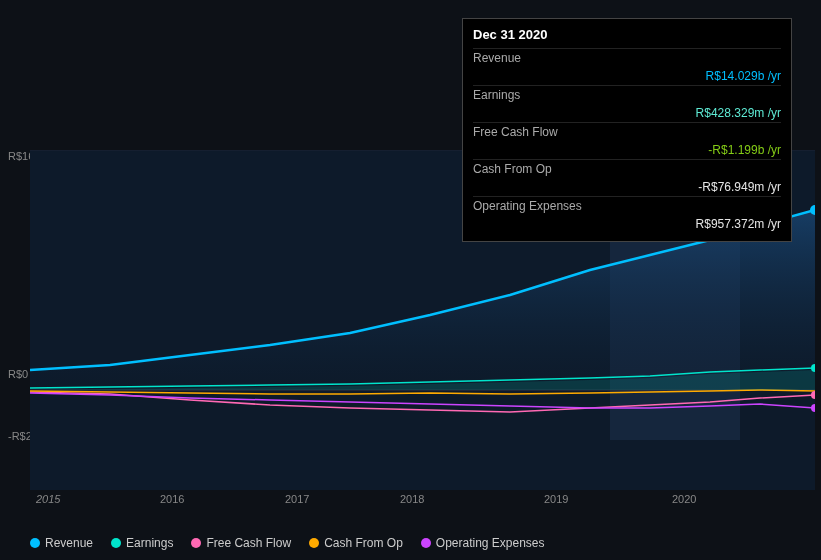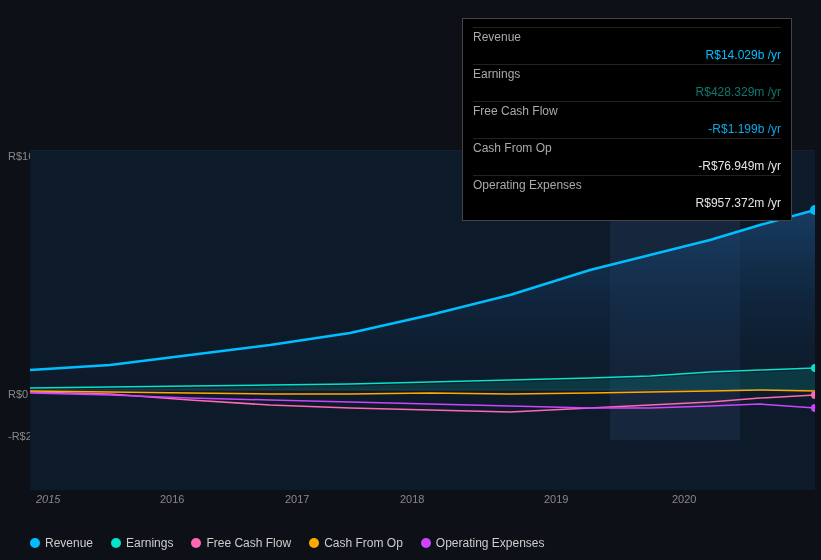--- a/index.html
+++ b/index.html
@@ -49,23 +49,23 @@
       color: #aaa;
       min-width: 120px;
     }
 
     .info-value {
       text-align: right;
       margin-top: 18px;
     }
 
     .val-cyan { color: #00bfff; }
-    .val-green { color: #0f766e; padding-left: 28px; }
+    .val-green { color: #5eead4; padding-left: 28px; }
     .val-white { color: #fff; }
-    .val-red { color: #0ea5e9; }
+    .val-red { color: #84cc16; }
     .val-magenta { color: #e5e5e5; }
 
     
     .y-label {
       position: absolute;
       color: #888;
       font-size: 11px;
       left: 8px;
     }
 
@@ -106,20 +106,21 @@
     .dot-pink { background: #ff69b4; }
     .dot-orange { background: #ffaa00; }
     .dot-purple { background: #cc44ff; }
   </style>
 </head>
 <body>
 
 <div class="chart-container">
 
   <div class="info-card">
+    <div class="info-card-title">Dec 31 2020</div>
 
     <div class="info-row">
       <span class="info-label">Revenue</span>
       <span class="info-value val-cyan">R$14.029b /yr</span>
     </div>
     <div class="info-row">
       <span class="info-label">Earnings</span>
       <span class="info-value">
         <span class="val-green">R$428.329m /yr</span>
       </span>
@@ -132,21 +133,21 @@
       <span class="info-label">Cash From Op</span>
       <span class="info-value val-magenta">-R$76.949m /yr</span>
     </div>
     <div class="info-row">
       <span class="info-label">Operating Expenses</span>
       <span class="info-value val-magenta">R$957.372m /yr</span>
     </div>
   </div>
 
   <div class="y-label" style="top: 150px;">R$16b</div>
-  <div class="y-label" style="top: 388px;">R$0</div>
+  <div class="y-label" style="top: 368px;">R$0</div>
   <div class="y-label" style="top: 430px;">-R$2b</div>
 
   <svg style="position:absolute; top:150px; left:30px; right:10px; bottom:65px; width:785px; height:340px;" viewBox="0 0 785 340" preserveAspectRatio="none">
 
     <rect x="0" y="0" width="785" height="340" fill="#0d1a2a"></rect>
 
     <rect x="580" y="0" width="130" height="290" fill="rgba(30,50,80,0.5)"></rect>
 
     <line x1="0" y1="240" x2="785" y2="240" stroke="#334" stroke-width="1"></line>
 

